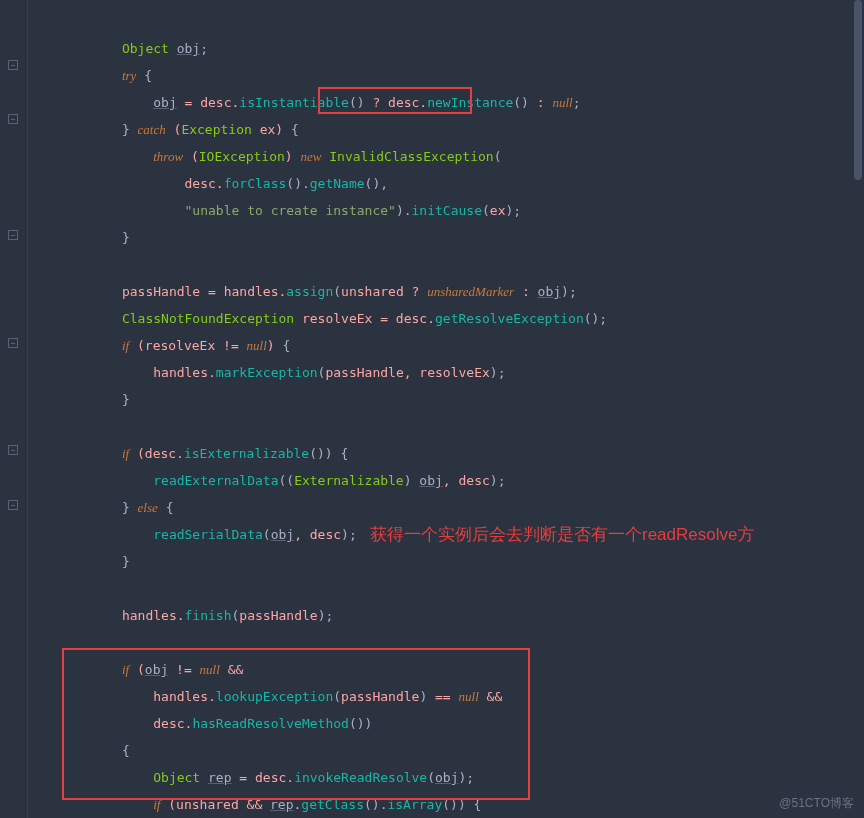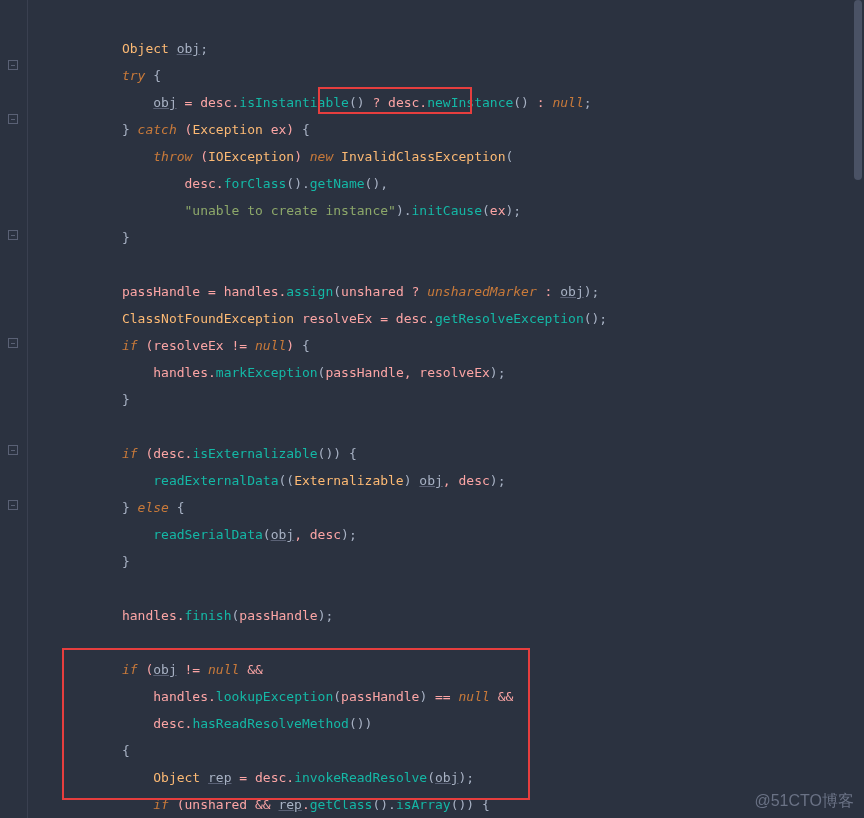--- a/index.html
+++ b/index.html
@@ -39,22 +39,22 @@
   .code {
     position: absolute;
     left: 28px;
     top: 0;
     right: 0;
     padding-top: 8px;
     line-height: 27px;
     white-space: pre;
     color: #a8b2c4;
   }
-  .kw  { color: #c97a3a; font-style: italic; }
-  .typ { color: #fdba74; }
+  .kw  { color: #c97a3a; font-style: italic; font-family: Liberation Serif, serif; }
+  .typ { color: #84cc16; }
   .var { color: #a8b2c4; text-decoration: underline; text-decoration-color: #5a6175; }
   .mth { color: #14b8a6; }
   .str { color: #8da86a; }
   .op  { color: #fca5a5; }
   .pun { color: #a8b2c4; }
   .box1 {
     position: absolute;
     border: 2px solid #e63e3e;
     pointer-events: none;
   }
@@ -64,21 +64,21 @@
     font-family: "Microsoft YaHei", sans-serif;
     font-size: 17px;
     line-height: 26px;
     pointer-events: none;
   }
   .watermark {
     position: absolute;
     right: 10px;
     bottom: 6px;
     color: #6a7285;
-    font-size: 16px;
+    font-size: 12px;
     font-family: sans-serif;
   }
   .scroll-thumb {
     position: absolute;
     right: 2px;
     top: 0;
     width: 8px;
     height: 180px;
     background: #4a5265;
     border-radius: 4px;
@@ -97,17 +97,18 @@
       <div class="fold" style="top: 500px;"></div>
     </div>
 </div>
 
 <div class="code" id="code"><div>            </div><div>            <span class="typ">Object</span><span class="op"> </span><span class="var">obj</span><span class="pun">;</span></div><div>            <span class="kw">try</span><span class="op"> </span><span class="pun">{</span></div><div>                <span class="var">obj</span><span class="op"> = desc.</span><span class="mth">isInstantiable</span><span class="pun">()</span><span class="op"> ? </span><span class="op">desc.</span><span class="mth">newInstance</span><span class="pun">()</span><span class="op"> : </span><span class="kw">null</span><span class="pun">;</span></div><div>            <span class="pun">}</span><span class="op"> </span><span class="kw">catch</span><span class="op"> (</span><span class="typ">Exception</span><span class="op"> ex) </span><span class="pun">{</span></div><div>                <span class="kw">throw</span><span class="op"> (</span><span class="typ">IOException</span><span class="op">) </span><span class="kw">new</span><span class="op"> </span><span class="typ">InvalidClassException</span><span class="pun">(</span></div><div>                    <span class="op">desc.</span><span class="mth">forClass</span><span class="pun">().</span><span class="mth">getName</span><span class="pun">(),</span></div><div>                    <span class="str">"unable to create instance"</span><span class="pun">).</span><span class="mth">initCause</span><span class="pun">(</span><span class="op">ex</span><span class="pun">);</span></div><div>            <span class="pun">}</span></div><div>            </div><div>            <span class="op">passHandle = handles.</span><span class="mth">assign</span><span class="pun">(</span><span class="op">unshared ? </span><span class="kw">unsharedMarker</span><span class="op"> : </span><span class="var">obj</span><span class="pun">);</span></div><div>            <span class="typ">ClassNotFoundException</span><span class="op"> resolveEx = desc.</span><span class="mth">getResolveException</span><span class="pun">();</span></div><div>            <span class="kw">if</span><span class="op"> (resolveEx != </span><span class="kw">null</span><span class="op">) </span><span class="pun">{</span></div><div>                <span class="op">handles.</span><span class="mth">markException</span><span class="pun">(</span><span class="op">passHandle, resolveEx</span><span class="pun">);</span></div><div>            <span class="pun">}</span></div><div>            </div><div>            <span class="kw">if</span><span class="op"> (desc.</span><span class="mth">isExternalizable</span><span class="pun">()) {</span></div><div>                <span class="mth">readExternalData</span><span class="pun">((</span><span class="typ">Externalizable</span><span class="pun">) </span><span class="var">obj</span><span class="op">, desc</span><span class="pun">);</span></div><div>            <span class="pun">}</span><span class="op"> </span><span class="kw">else</span><span class="op"> </span><span class="pun">{</span></div><div>                <span class="mth">readSerialData</span><span class="pun">(</span><span class="var">obj</span><span class="op">, desc</span><span class="pun">);</span></div><div>            <span class="pun">}</span></div><div>            </div><div>            <span class="op">handles.</span><span class="mth">finish</span><span class="pun">(</span><span class="op">passHandle</span><span class="pun">);</span></div><div>            </div><div>            <span class="kw">if</span><span class="op"> (</span><span class="var">obj</span><span class="op"> != </span><span class="kw">null</span><span class="op"> &amp;&amp;</span></div><div>                <span class="op">handles.</span><span class="mth">lookupException</span><span class="pun">(</span><span class="op">passHandle</span><span class="pun">)</span><span class="op"> == </span><span class="kw">null</span><span class="op"> &amp;&amp;</span></div><div>                <span class="op">desc.</span><span class="mth">hasReadResolveMethod</span><span class="pun">())</span></div><div>            <span class="pun">{</span></div><div>                <span class="typ">Object</span><span class="op"> </span><span class="var">rep</span><span class="op"> = desc.</span><span class="mth">invokeReadResolve</span><span class="pun">(</span><span class="var">obj</span><span class="pun">);</span></div><div>                <span class="kw">if</span><span class="op"> (unshared &amp;&amp; </span><span class="var">rep</span><span class="op">.</span><span class="mth">getClass</span><span class="pun">().</span><span class="mth">isArray</span><span class="pun">()) {</span></div></div>
 
 <div class="box1" id="box-newInstance" style="left: 318px; top: 87px; width: 154px; height: 27px;"></div>
 <div class="box1" id="box-readResolve" style="left: 62px; top: 648px; width: 468px; height: 152px;"></div>
 
 <div class="annotation" id="annotation" style="left: 370px; top: 522px;">
+  <div>获得一个实例后会去判断是否有一个readResolve方</div>
 </div>
 
 <div class="scroll-thumb"></div>
 
 <div class="watermark">@51CTO博客</div>
 
 </body></html>

